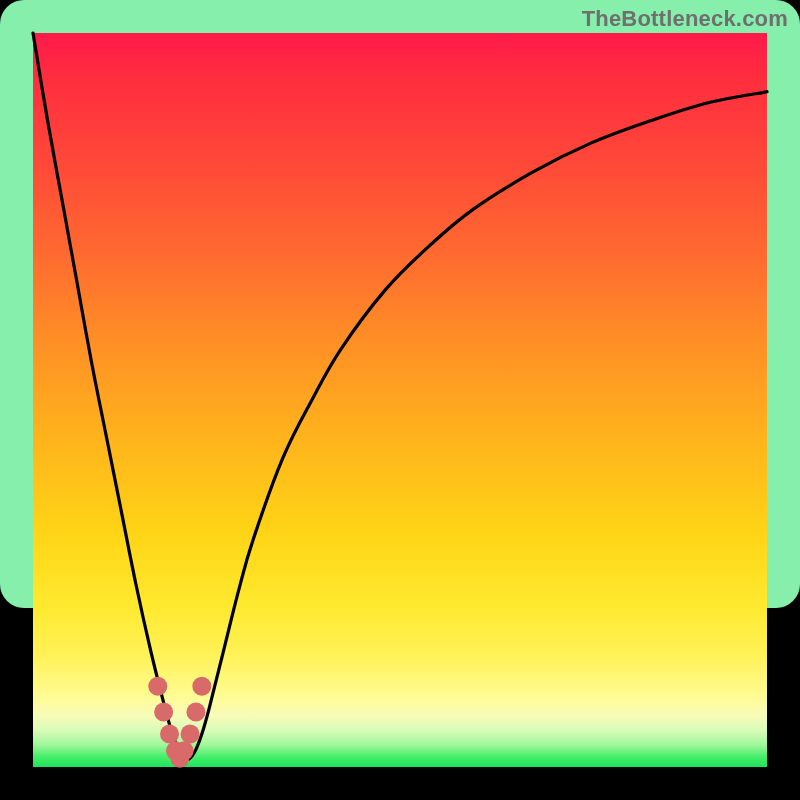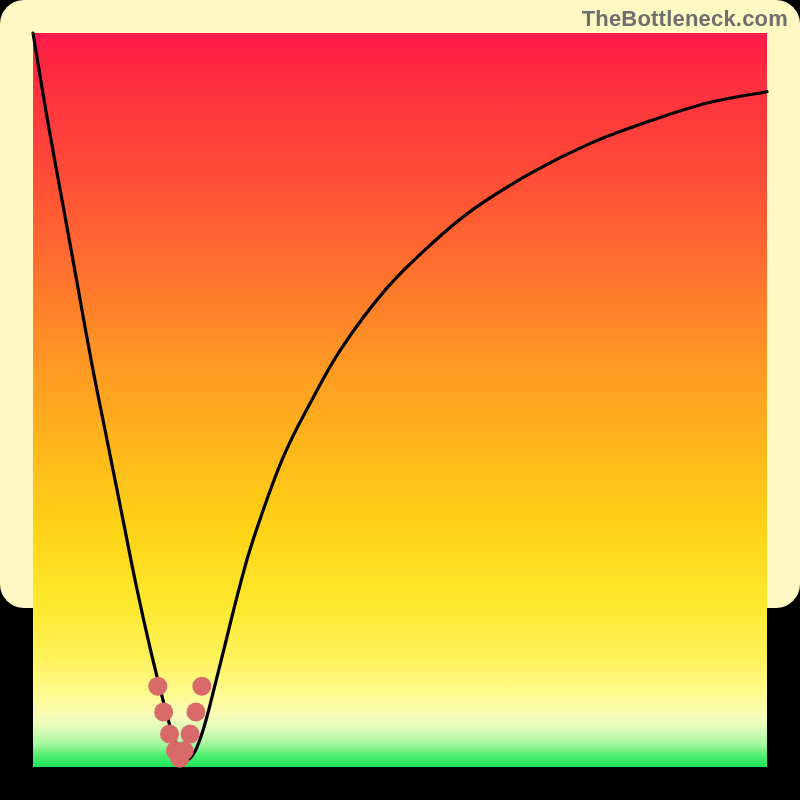--- a/index.html
+++ b/index.html
@@ -7,21 +7,21 @@
     padding: 0;
     width: 800px;
     height: 800px;
     background: #000;
     overflow: hidden;
   }
   .wrap {
     position: relative;
     width: 800px;
     height: 608px;
-    background: #fef9c3;
+    background: #86efac;
     border-radius: 24px;
   }
   .plot {
     position: absolute;
     left: 33px;
     top: 33px;
     width: 734px;
     height: 734px;
     
     background: linear-gradient(

